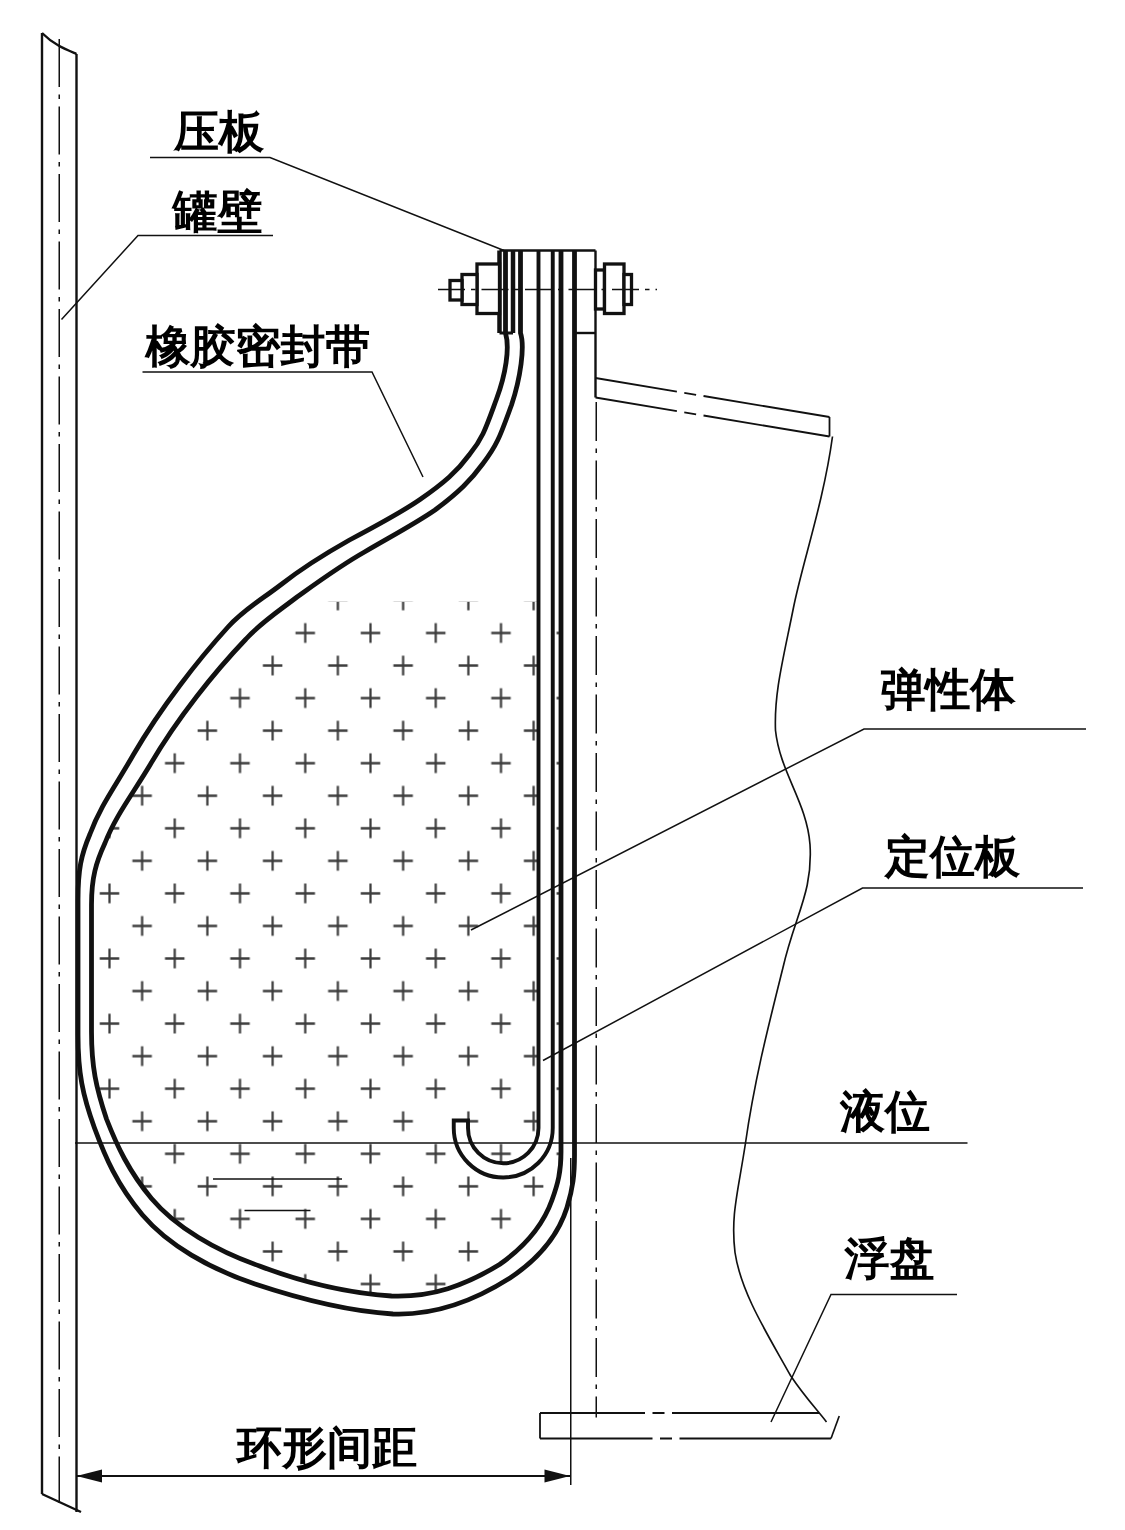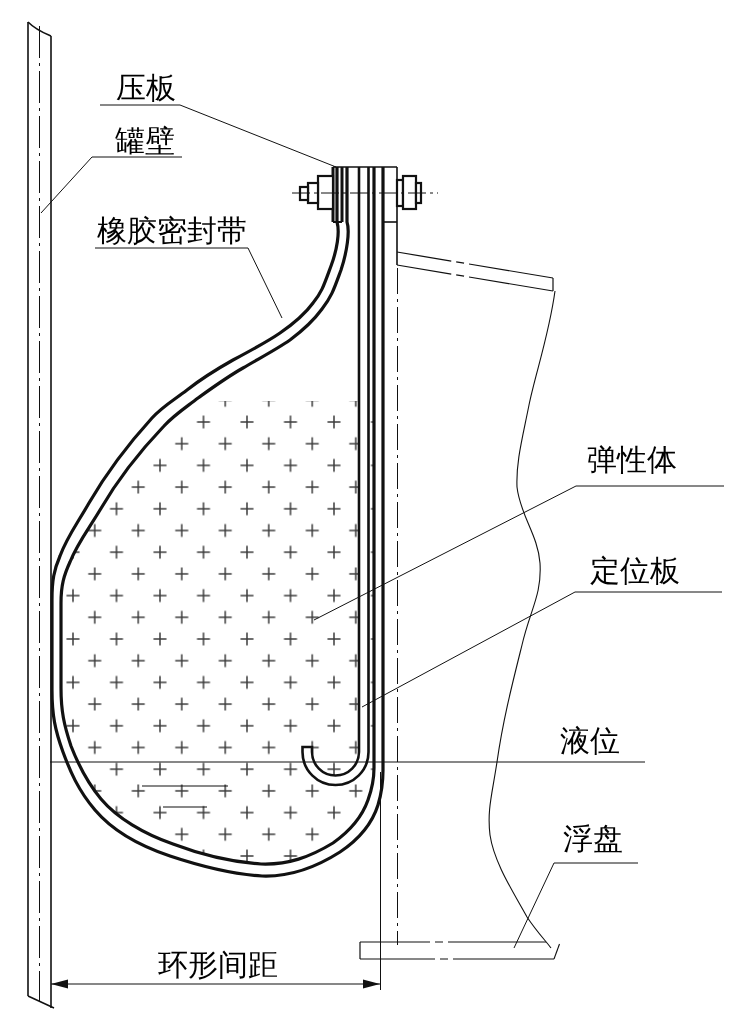--- a/index.html
+++ b/index.html
@@ -1,17 +1,17 @@
 <!DOCTYPE html>
 <html><head>
 <meta charset="utf-8">
 <style>
   html,body{margin:0;padding:0;background:#ffffff;}
   .page{position:relative;width:750px;height:1020px;background:#ffffff;overflow:hidden;
-        font-family:"Liberation Serif","DejaVu Serif",serif;}
+        font-family:"Liberation Serif","DejaVu Serif",serif;font-weight:bold;}
   svg{position:absolute;left:0;top:0;}
   text{font-family:"Liberation Serif","DejaVu Serif",serif;fill:#000;}
 </style>
 </head>
 <body>
 
 <div class="page">
 <svg width="750" height="1020" viewBox="0 0 750 1020">
   <defs>
     <pattern id="crossPattern" width="43.5" height="43.4" patternUnits="userSpaceOnUse" patternTransform="translate(149.125,411.15)">

